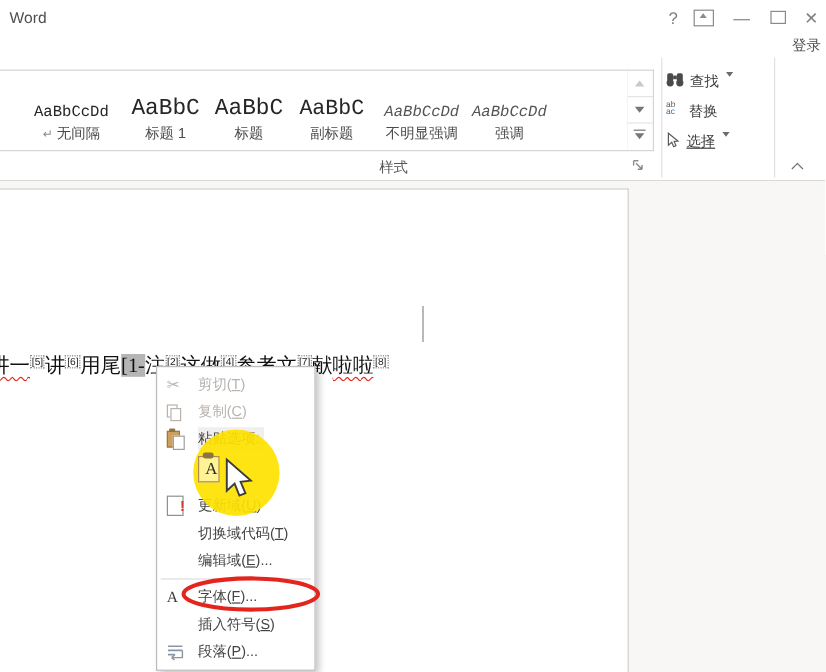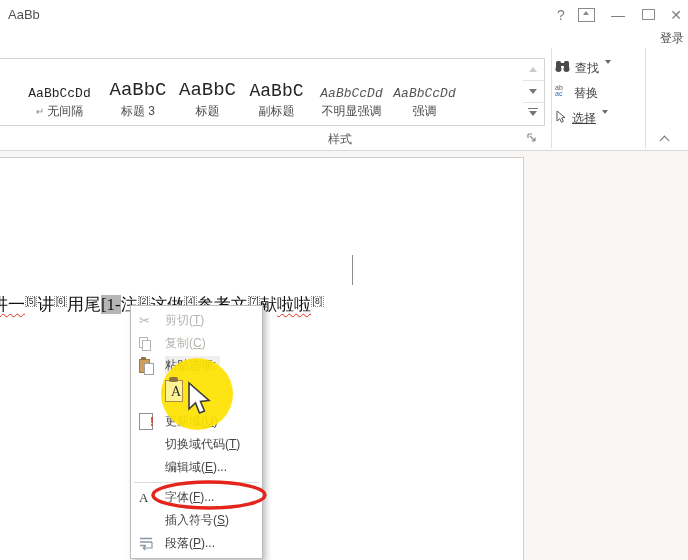--- a/index.html
+++ b/index.html
@@ -93,21 +93,21 @@
       background:rgba(255,226,0,0.92);z-index:6;}
   .redellipse{position:absolute;left:150px;top:479px;z-index:8;}
   .cursor{position:absolute;left:186px;top:381px;z-index:9;}
 </style>
 </head>
 <body>
 
 <div id="screen">
 
   <div class="titlebar">
-    <span class="app-title">AaBb</span>
+    <span class="app-title">Word</span>
     <span class="winbtn" style="left:548px;">?</span>
     <span class="ribopt-box" style="left:578px;">
       <span class="up"></span>
     </span>
     <span class="winbtn" style="left:605px;">—</span>
     <span class="max-box" style="left:642px;"></span>
     <span class="winbtn" style="left:663px;">✕</span>
   </div>
   <div class="signin">登录</div>
 
@@ -117,21 +117,21 @@
       <div class="gi" style="width:75px;">
         
         
       </div>
       <div class="gi" style="width:87px;">
         <span class="sample" style="font-size:13px;">AaBbCcDd</span>
         <span class="glabel"><span class="mk">↵</span> <span>无间隔</span></span>
       </div>
       <div class="gi" style="width:70px;">
         <span class="sample" style="font-size:19px;">AaBbC</span>
-        <span class="glabel">标题 3</span>
+        <span class="glabel">标题 1</span>
       </div>
       <div class="gi" style="width:69px;">
         <span class="sample" style="font-size:19px;">AaBbC</span>
         <span class="glabel">标题</span>
       </div>
       <div class="gi" style="width:69px;">
         <span class="sample" style="font-size:18px;">AaBbC</span>
         <span class="glabel">副标题</span>
       </div>
       <div class="gi" style="width:81px;">
@@ -150,21 +150,21 @@
         </div>
       <div class="gal-cell">
           <span class="tri-dn"></span>
         </div>
       <div class="gal-cell" style="border-bottom:none;">
           <span class="bar"></span>
           <span class="tri-dn"></span>
         </div>
     </div>
 
-    <div class="grp-label" style="left:280px;width:120px;">样式</div>
+    <div class="grp-label" style="left:268px;width:120px;">样式</div>
     <svg class="launcher" viewBox="0 0 10 10">
       <path d="M1,1 H5 M1,1 V5" stroke="#8a8a8a" stroke-width="1.2" fill="none"></path>
       <path d="M3,3 L8,8 M8,8 L8,4.5 M8,8 L4.5,8" stroke="#8a8a8a" stroke-width="1.2" fill="none"></path>
     </svg>
 
     <div class="vsep" style="left:551px;"></div>
     <div class="vsep" style="left:645px;"></div>
 
     <div class="edit-row" style="top:15px;">
       <svg width="15" height="13" viewBox="0 0 15 13">

